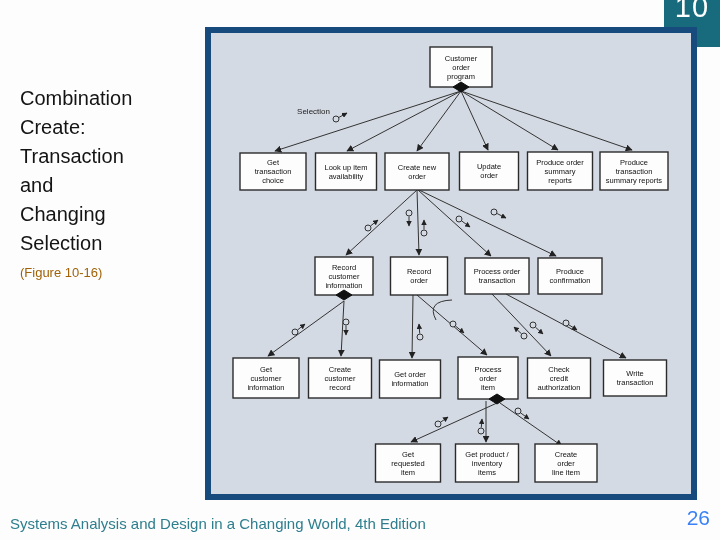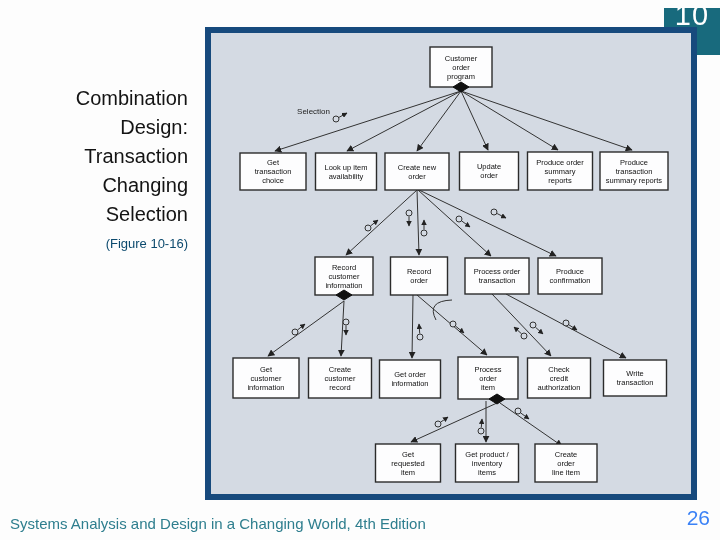--- a/index.html
+++ b/index.html
@@ -3,40 +3,40 @@
 <meta charset="utf-8">
 <style>
   html,body{margin:0;padding:0;}
   body{
     width:720px;height:540px;position:relative;overflow:hidden;
     background:#fdfdfd;
     font-family:"Liberation Sans",sans-serif;
   }
   
   .badge{
-    position:absolute;left:664px;top:8px;width:56px;height:47px;
+    position:absolute;left:664px;top:0;width:56px;height:47px;
     background:#186a7d;overflow:hidden;z-index:1;
   }
   .badge span{
     display:block;margin-top:-9px;text-align:center;
     color:#ffffff;font-size:29px;font-weight:400;letter-spacing:1px;
   }
   
   .panel{
     position:absolute;left:205px;top:27px;width:480px;height:461px;
     background:#d4dae3;border:6px solid #174a7d;z-index:2;
   }
   .panel svg{display:block;}
   
   .title-block{
     position:absolute;left:20px;top:84px;width:168px;
-    text-align:right;color:#141414;z-index:3;
+    text-align:left;color:#141414;z-index:3;
   }
   .title-block .tline{font-size:20px;line-height:29px;font-weight:400;}
-  .caption{margin-top:7px;font-size:13px;color:#0c4a6e;}
+  .caption{margin-top:7px;font-size:13px;color:#a16207;}
   
   .footer-text{
     position:absolute;left:10px;top:515px;font-size:15px;color:#2e7e8e;z-index:3;
   }
   .page-number{
     position:absolute;right:10px;top:506px;font-size:21px;color:#3b82f6;z-index:3;
   }
   
   .call{stroke:#333;stroke-width:1;fill:none;}
   .module{fill:#fdfdfe;stroke:#2b2b2b;stroke-width:1.4;}
@@ -49,22 +49,23 @@
 </style>
 </head>
 <body>
 
 <div class="badge">
   <span>10</span>
 </div>
 
 <div class="title-block">
   <div class="tline">Combination</div>
-  <div class="tline">Design:</div>
+  <div class="tline">Create:</div>
   <div class="tline">Transaction</div>
+  <div class="tline">and</div>
   <div class="tline">Changing</div>
   <div class="tline">Selection</div>
   <div class="caption">(Figure 10-16)</div>
 </div>
 
 <div class="panel">
   <svg id="diagram-svg" width="480" height="461" viewBox="211 33 480 461">
     <defs>
       <marker id="arrow" viewBox="0 0 10 10" refX="9" refY="5" markerWidth="7" markerHeight="7" orient="auto-start-reverse">
         <path d="M0,0 L10,5 L0,10 z" fill="#222"></path>

